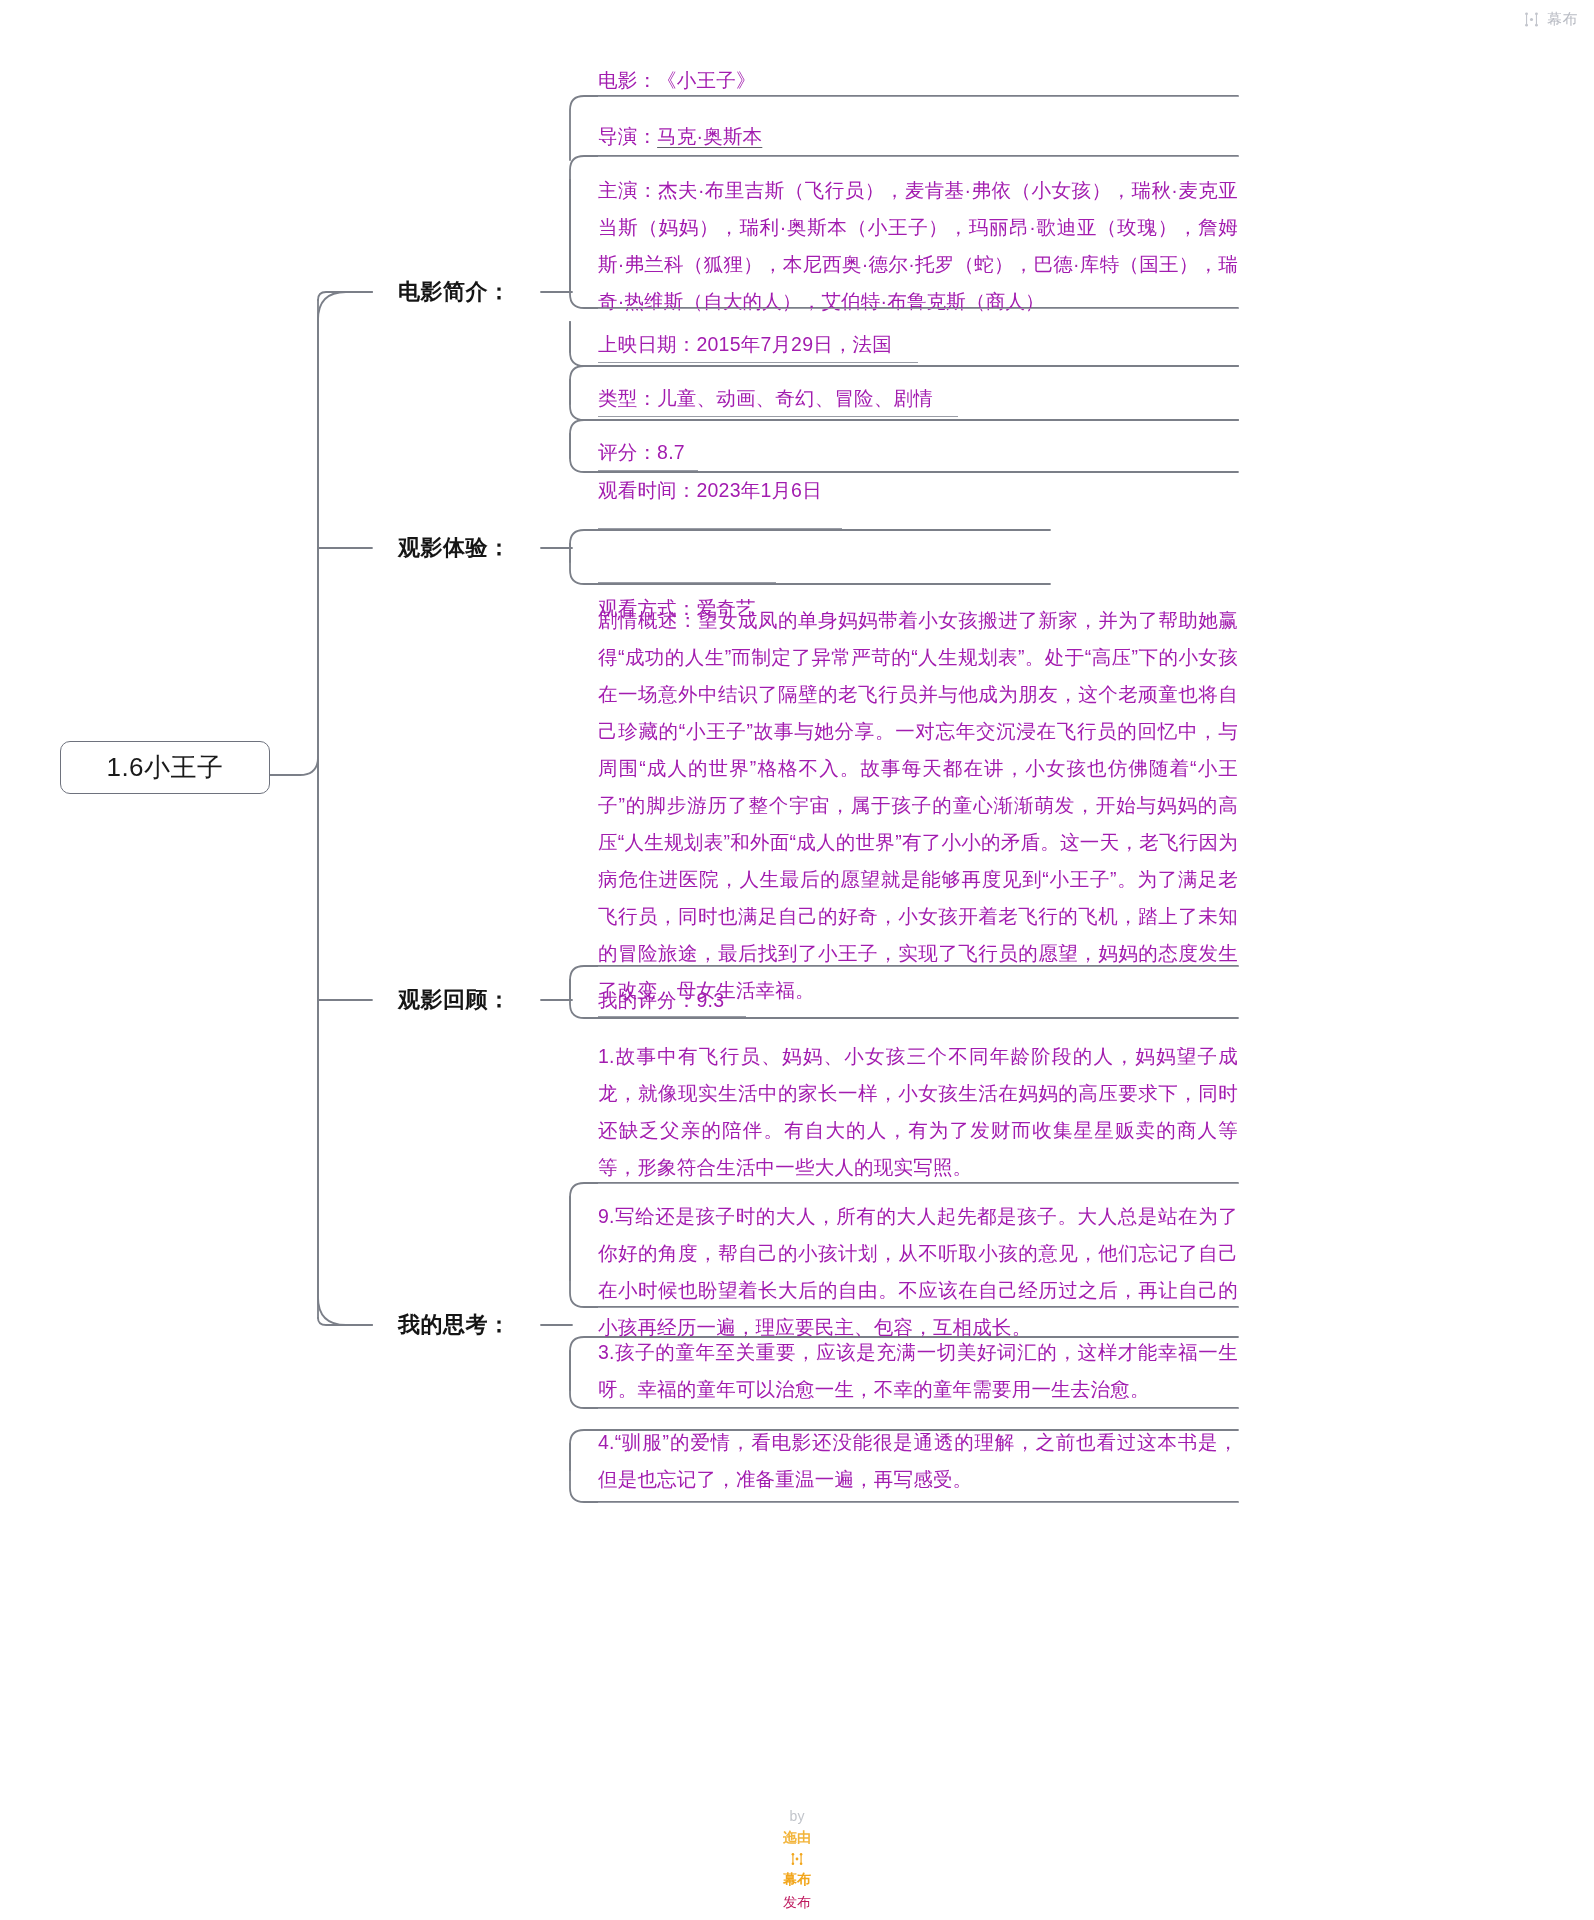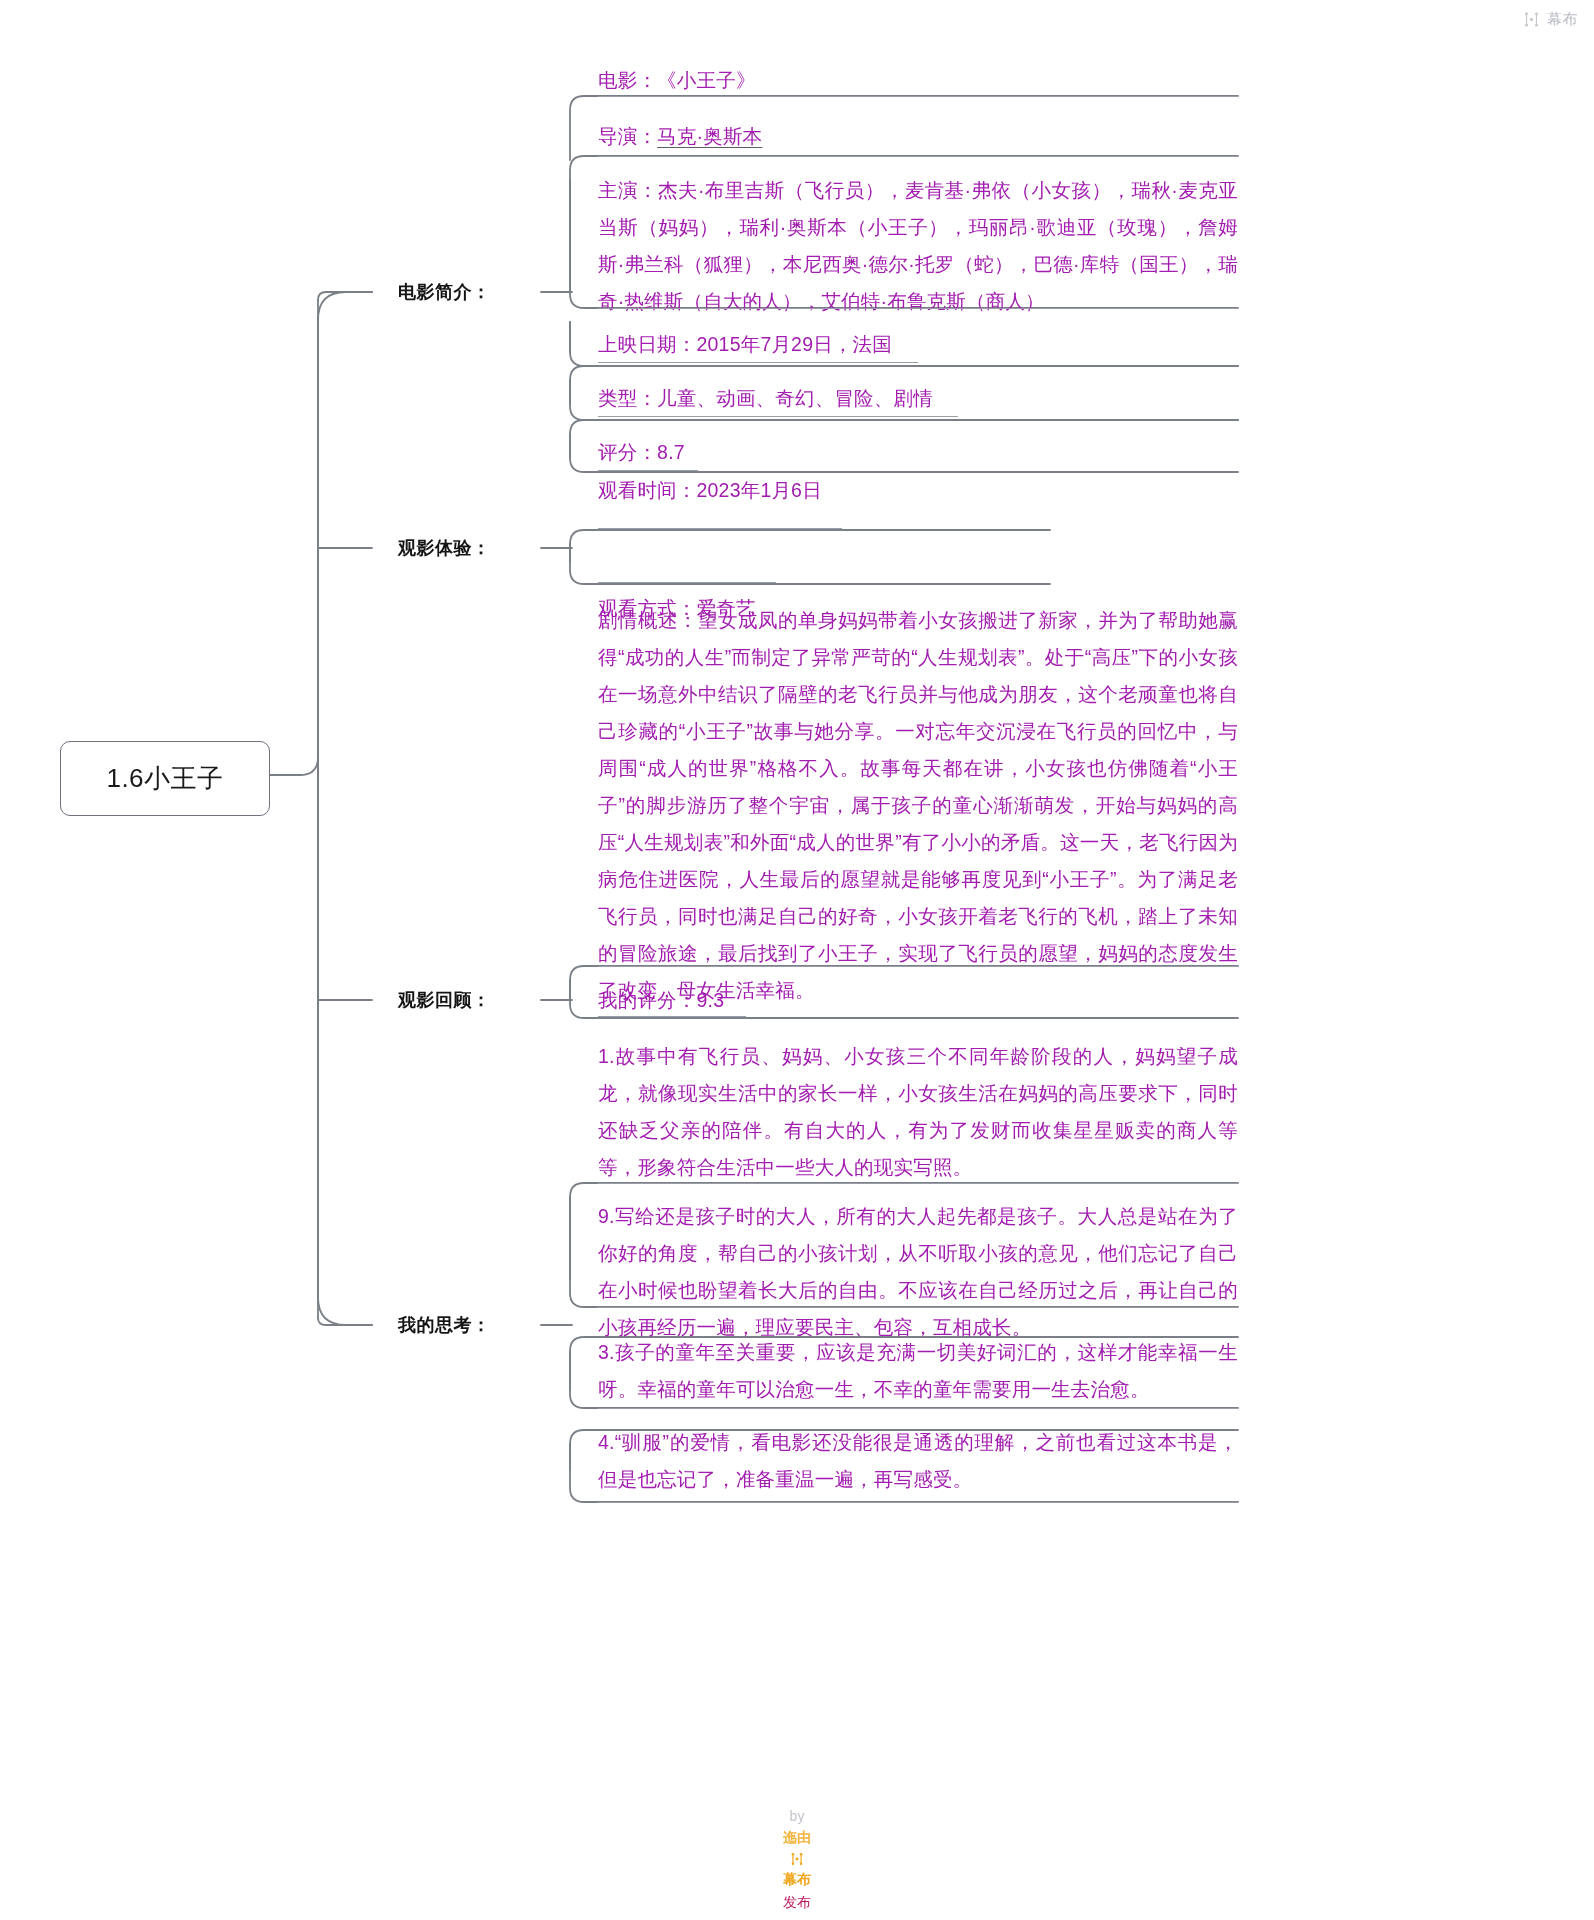--- a/index.html
+++ b/index.html
@@ -58,33 +58,33 @@
   }
 
   .node {
     position: absolute;
     box-sizing: border-box;
   }
 
   
   .root-node {
     left: 60px; top: 741px;
-    width: 210px; height: 75px;
+    width: 210px; height: 53px;
     border: 1.6px solid #6e727d;
     border-radius: 10px;
     background: #fff;
     display: flex; align-items: center; justify-content: center;
     font-size: 26px;
     color: #1a1a1a;
     letter-spacing: .5px;
   }
 
   
   .l1 {
-    font-size: 18px;
+    font-size: 22px;
     font-weight: 700;
     color: #151515;
     letter-spacing: .5px;
     white-space: nowrap;
     transform: translateY(-50%);
   }
 
   
   .leaf {
     font-size: 19.5px;

